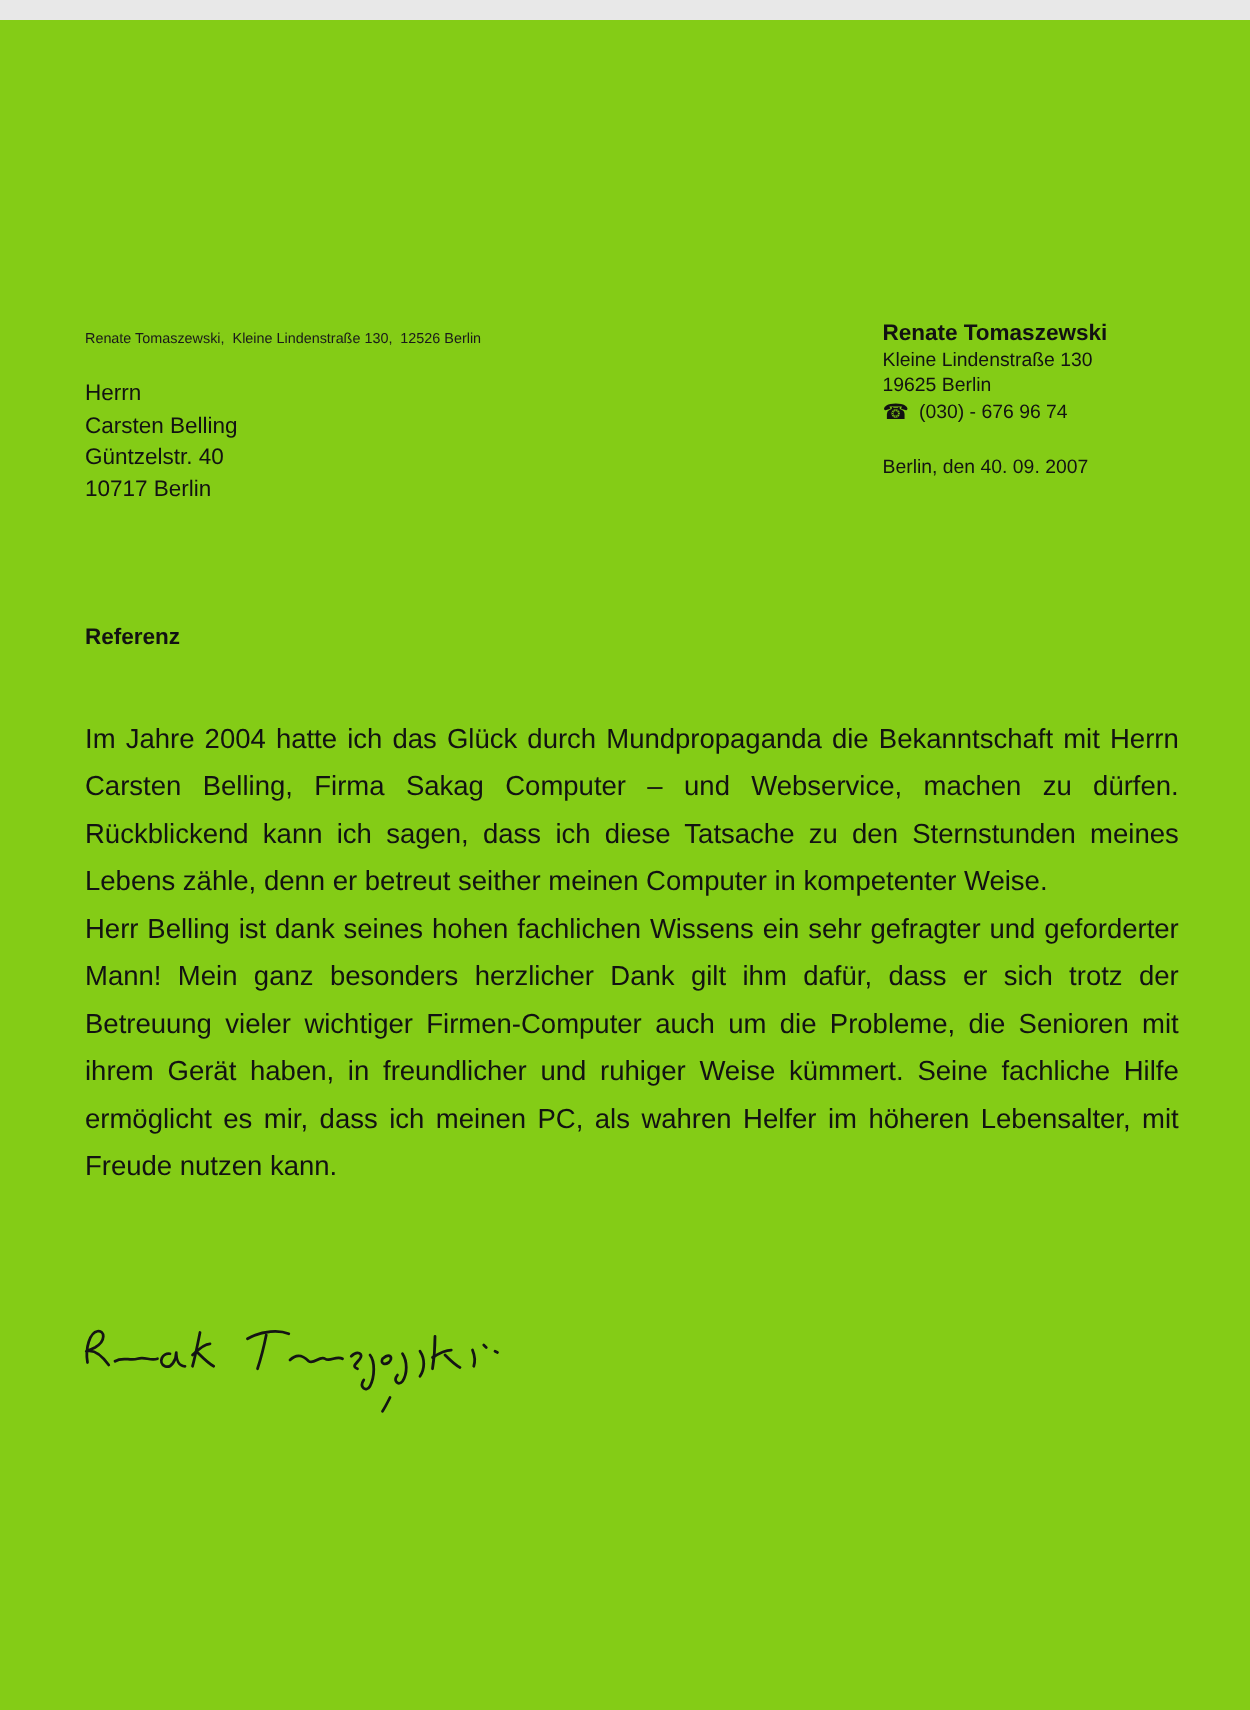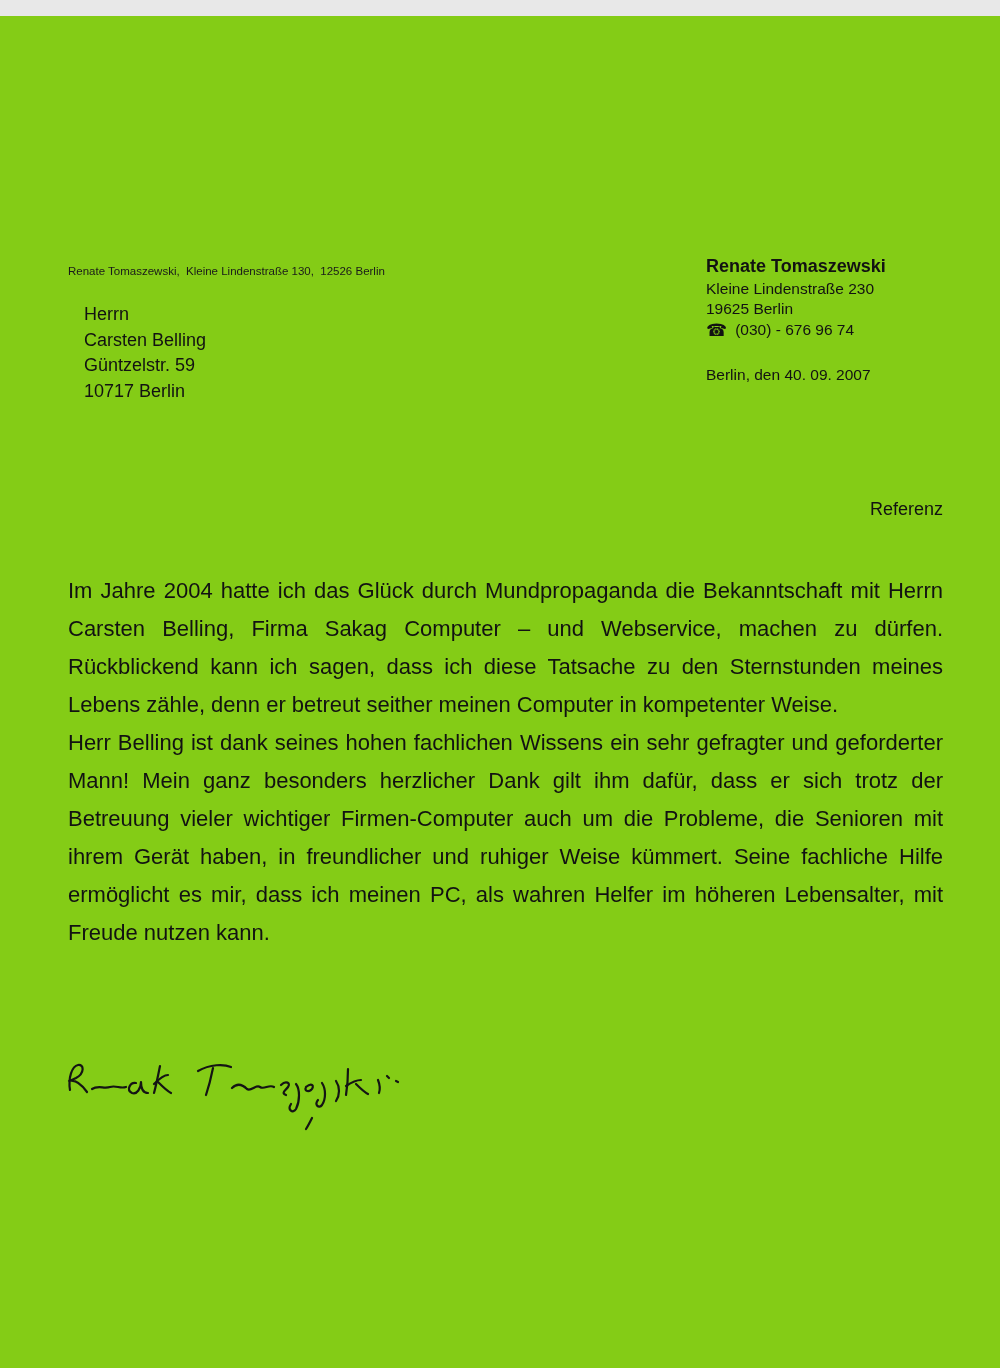--- a/index.html
+++ b/index.html
@@ -18,21 +18,21 @@
     position: absolute;
     left: 68px;
     top: 249px;
     font-size: 11.5px;
     white-space: pre-wrap;
     color: #1a1a1a;
   }
   
   .recipient {
     position: absolute;
-    left: 84px;
+    left: 68px;
     top: 286px;
     font-size: 18px;
     line-height: 25.5px;
   }
   
   .sender {
     position: absolute;
     left: 706px;
     top: 239px;
     font-size: 15.5px;
@@ -53,22 +53,22 @@
   .sender .date-line { margin-top: 24px; }
 
   
   .body-col {
     position: absolute;
     left: 68px;
     width: 875px;
     top: 483px;
   }
   .letter-title {
-    text-align: right;
-    font-weight: normal;
+    text-align: left;
+    font-weight: bold;
     font-size: 18px;
     margin: 0 0 0 0;
   }
   .paragraphs { margin-top: 52px; }
   .paragraphs p {
     margin: 0;
     font-size: 22px;
     line-height: 38px;
     text-align: justify;
     text-justify: inter-word;
@@ -89,27 +89,27 @@
 </head>
 <body>
 
 <div class="page">
 
   <div class="return-line">Renate Tomaszewski,  Kleine Lindenstraße 130,  12526 Berlin</div>
 
   <div class="recipient">
     <div>Herrn</div>
     <div>Carsten Belling</div>
-    <div>Güntzelstr. 59</div>
+    <div>Güntzelstr. 40</div>
     <div>10717 Berlin</div>
   </div>
 
   <div class="sender">
     <div class="sender-name">Renate Tomaszewski</div>
-    <div>Kleine Lindenstraße 230</div>
+    <div>Kleine Lindenstraße 130</div>
     <div>19625 Berlin</div>
     <div class="phone-row">
       <span class="glyph">☎</span><span>(030) - 676 96 74</span>
     </div>
     <div class="date-line">Berlin, den 40. 09. 2007</div>
   </div>
 
   <div class="body-col">
     <div class="letter-title">Referenz</div>
     <div class="paragraphs">

